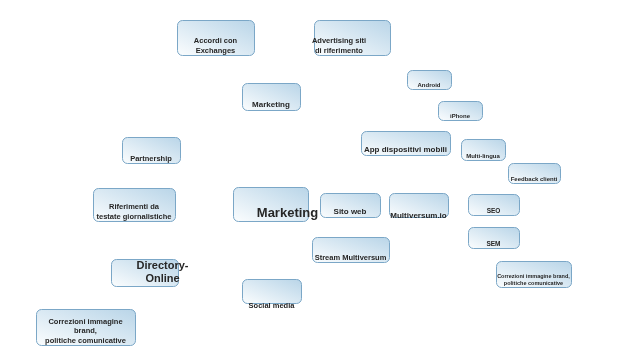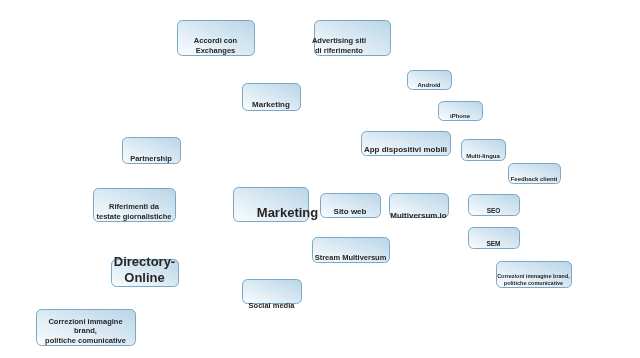--- a/index.html
+++ b/index.html
@@ -54,21 +54,21 @@
       </div>
       <div class="nodeLabel" style="left: 242px; top: 83px; width: 58px; height: 27px; font-size: 8px;">
         <div>Marketing</div>
       </div>
       <div class="nodeLabel" style="left: 122px; top: 137px; width: 58px; height: 26px; font-size: 7.5px;">
         <div>Partnership</div>
       </div>
       <div class="nodeLabel" style="left: 93px; top: 188px; width: 82px; height: 33px; font-size: 7.5px; border-radius: 8px;">
         <div>Riferimenti da<br>testate giornalistiche</div>
       </div>
-      <div class="nodeLabel" style="left: 111px; top: 259px; width: 67px; height: 27px; font-size: 13px;">
+      <div class="nodeLabel" style="left: 129px; top: 259px; width: 67px; height: 27px; font-size: 11px;">
         <div>Directory-Online</div>
       </div>
       <div class="nodeLabel" style="left: 36px; top: 309px; width: 99px; height: 36px; font-size: 7.5px;">
         <div>Correzioni immagine brand,<br>politiche comunicative</div>
       </div>
       <div class="nodeLabel" style="left: 242px; top: 279px; width: 59px; height: 31px; font-size: 7.5px;">
         <div>Social media</div>
       </div>
       <div class="nodeLabel" style="left: 320px; top: 193px; width: 60px; height: 24px; font-size: 8px;">
         <div>Sito web</div>

